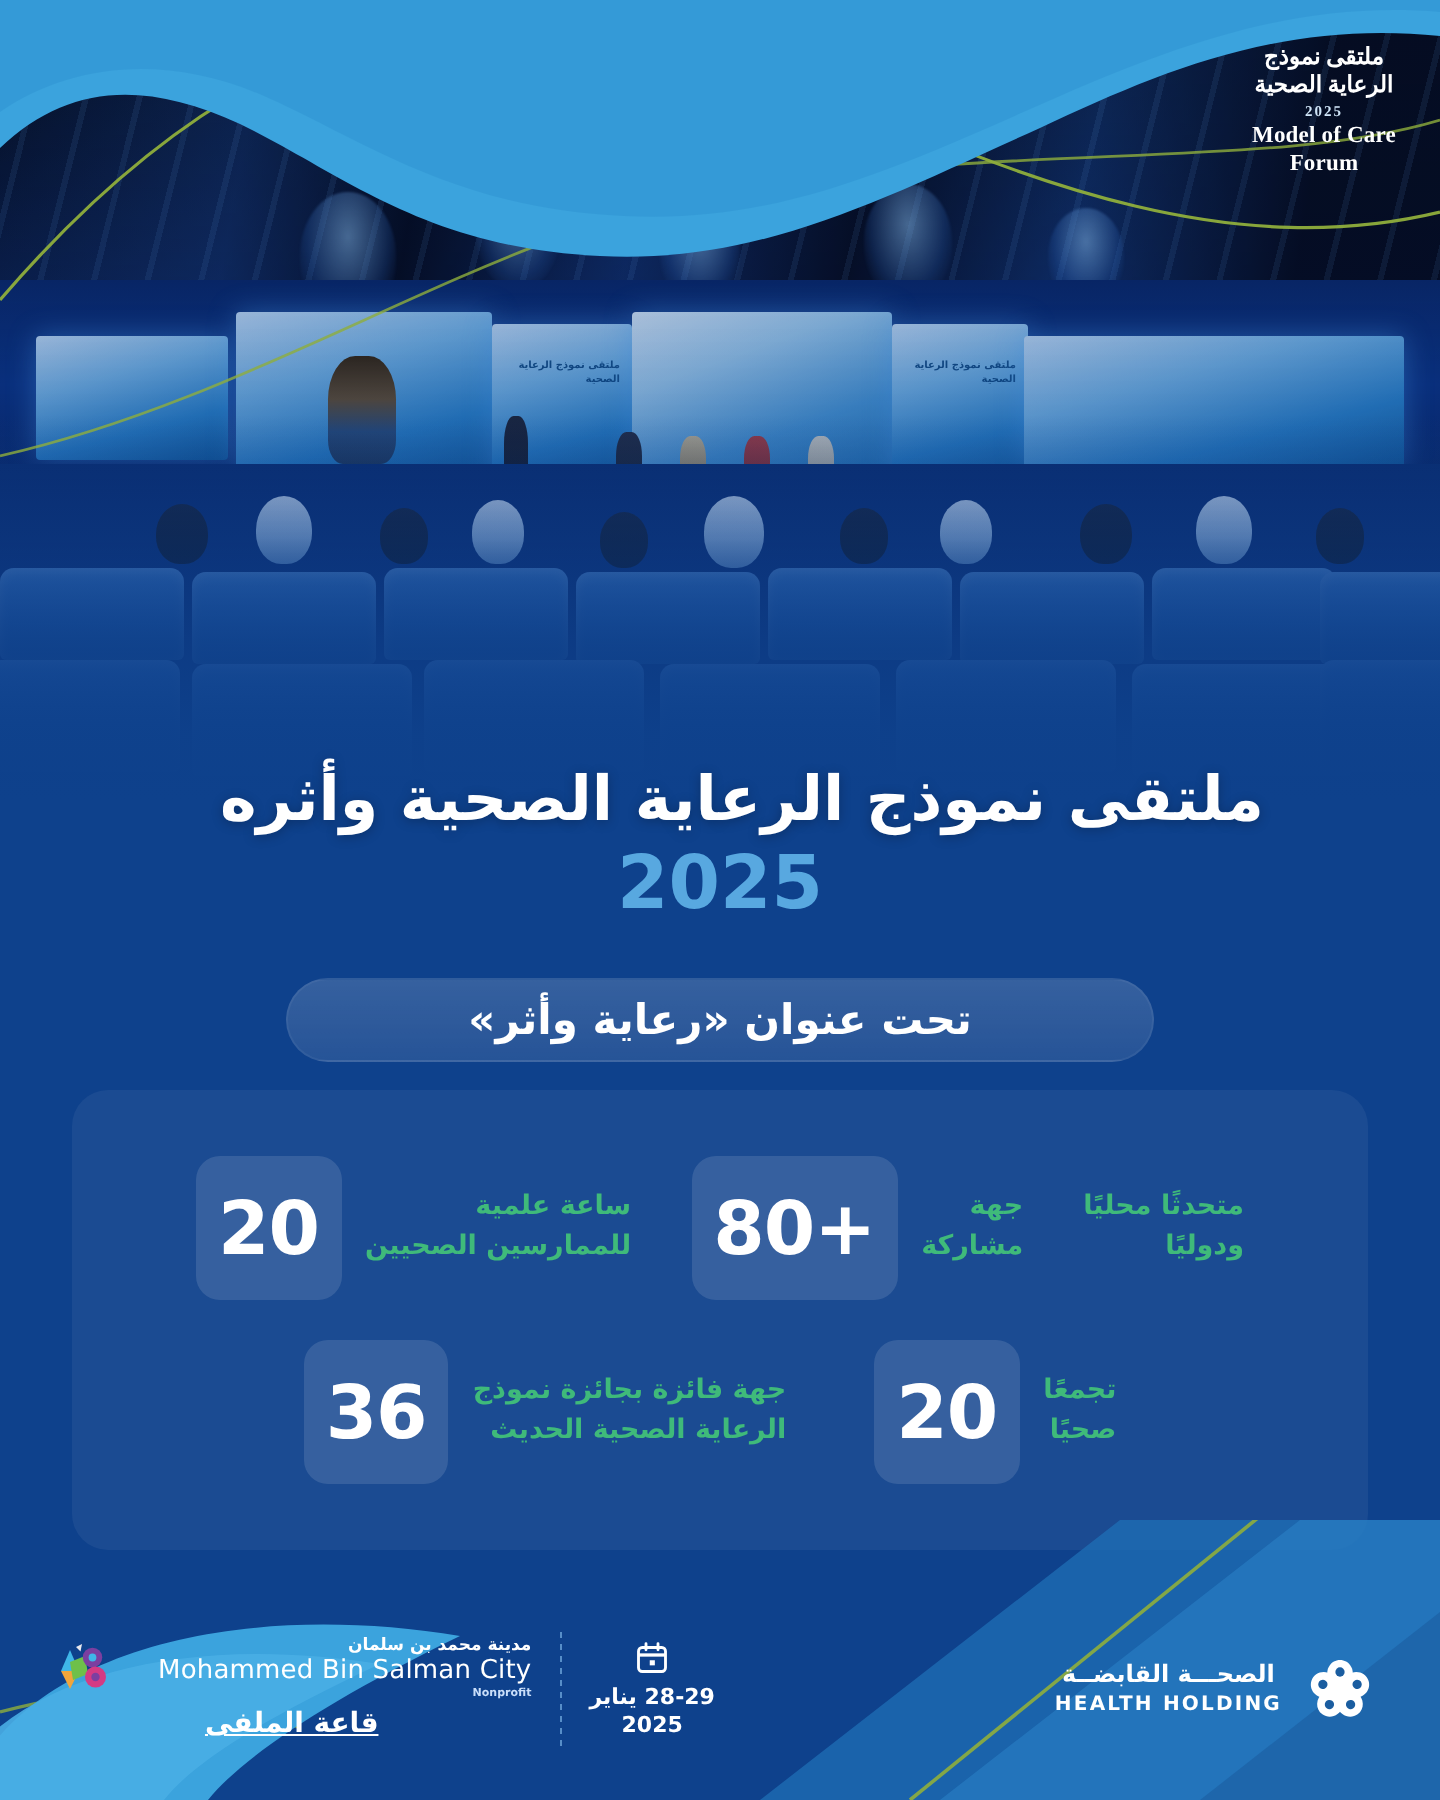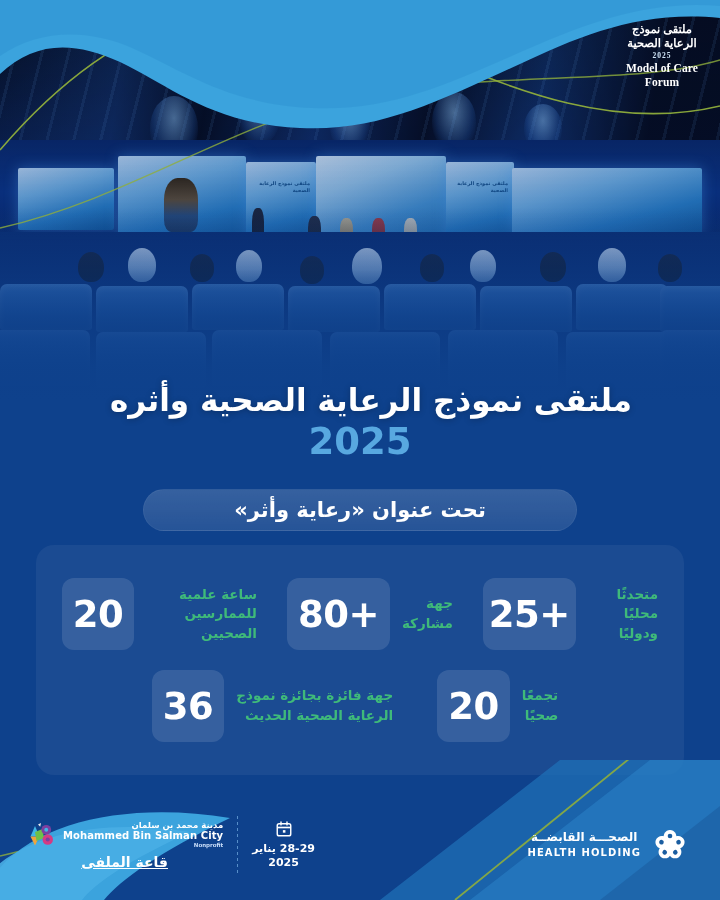--- a/index.html
+++ b/index.html
@@ -152,25 +152,25 @@
     position:absolute; left:0; bottom:0; width:720px; height:105px; z-index:10;
   }
   .footer-wave { position:absolute; left:0; bottom:0; width:720px; height:140px; }
   .footer-inner {
     position:absolute; left:0; bottom:0; width:720px; height:105px;
     display:flex; align-items:center; justify-content:space-between;
     padding:0 32px 6px 26px;
   }
   .f-left { display:flex; align-items:center; gap:14px; }
   .mbs-block { display:flex; flex-direction:column; align-items:center; gap:4px; }
-  .mbs-row { display:flex; align-items:center; gap:7px; }
+  .mbs-row { display:flex; align-items:center; gap:23px; }
   .mbs-logo { width:30px; height:30px; position:relative; }
   .mbs-text { text-align:right; line-height:1.15; color:#ffffff; }
   .mbs-ar { font-size:8.5px; font-weight:700; }
-  .mbs-en { font-size:10px; font-weight:700; direction:ltr; letter-spacing:.1px; }
+  .mbs-en { font-size:13px; font-weight:400; direction:ltr; letter-spacing:.1px; }
   .mbs-np { font-size:5.5px; font-weight:700; color:#c9defa; direction:ltr; }
   .hall { font-size:14px; font-weight:700; color:#ffffff;text-decoration:underline; }
   .dotline {
     width:1px; height:58px; align-self:center;
     background:repeating-linear-gradient(180deg,#6fa8dd 0 3px, transparent 3px 6px);
     opacity:.75;
   }
   .date-block { display:flex; flex-direction:column; align-items:center; gap:4px; color:#fff; }
   .date-txt { font-size:11px; font-weight:700; line-height:1.2; text-align:center; }
   .f-right { display:flex; align-items:center; gap:11px; }
@@ -277,21 +277,20 @@
   <div class="subtitle-pill">
     <span>تحت عنوان «رعاية وأثر»</span>
   </div>
 
   <div class="stats-card">
 
     <div class="stats-row">
       <div class="stat">
         <div class="stat-label">متحدثًا محليًا
 ودوليًا</div>
-        <div class="stat-num">25+</div>
       </div>
       <div class="stat">
         <div class="stat-label">جهة
 مشاركة</div>
         <div class="stat-num">80+</div>
       </div>
       <div class="stat">
         <div class="stat-label">ساعة علمية
 للممارسين الصحيين</div>
         <div class="stat-num">20</div>

